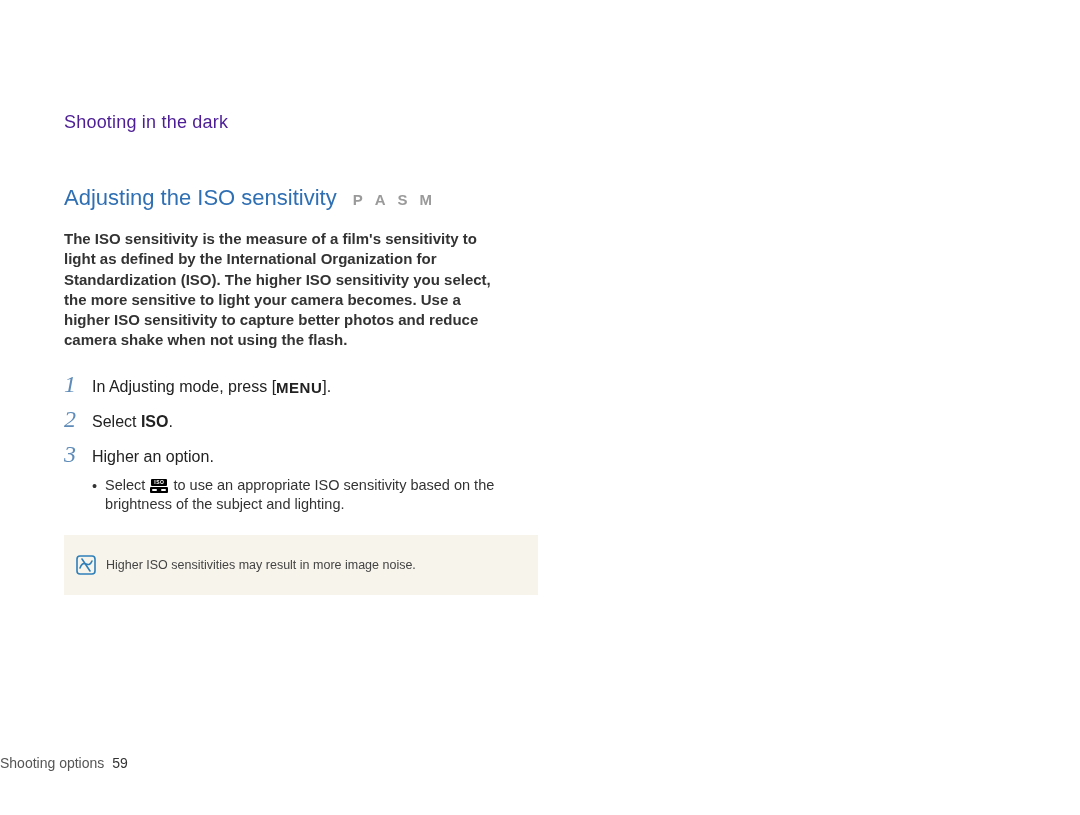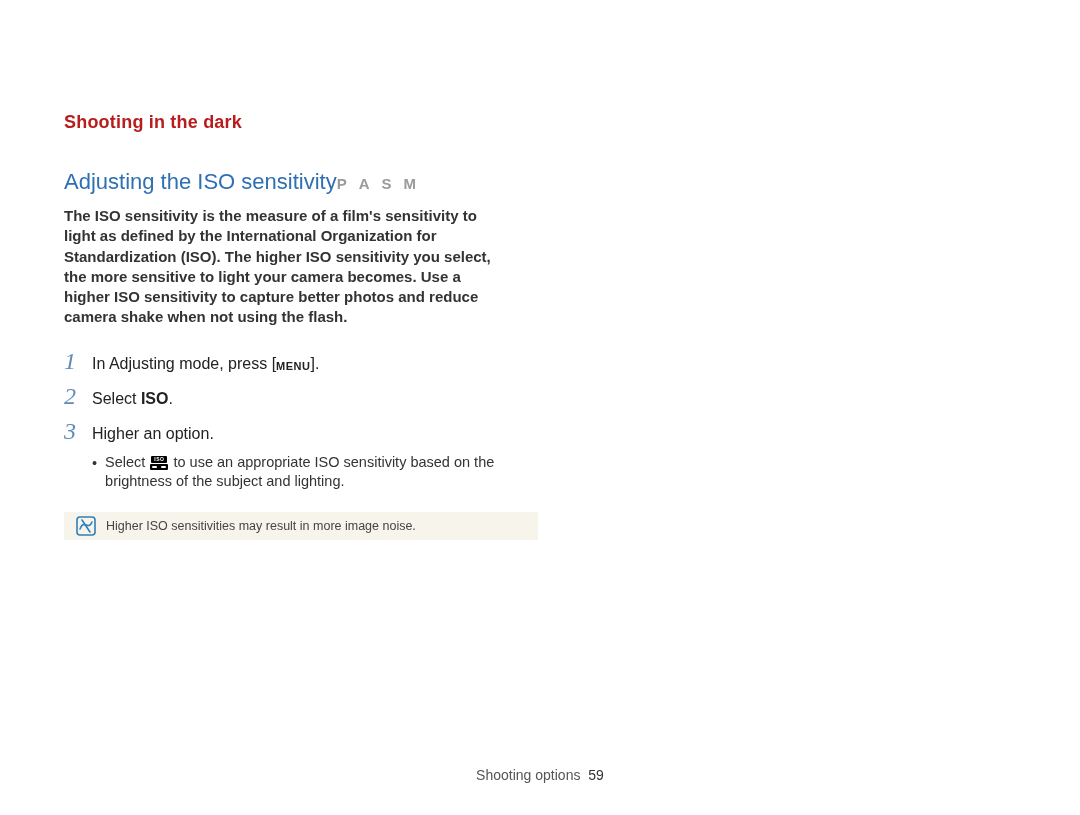--- a/index.html
+++ b/index.html
@@ -11,29 +11,30 @@
       font-weight: 300;
       color: #222;
       position: relative;
     }
     .page {
       padding: 112px 64px 0 64px;
       width: 560px;
     }
     .breadcrumb {
       font-size: 18px;
-      color: #b91c1c;
-      font-weight: 700;
+      color: #4c1d95;
+      font-weight: 400;
       letter-spacing: 0.2px;
-      margin-bottom: 36px;
+      margin-bottom: 52px;
     }
     .heading-row {
       display: flex;
       align-items: baseline;
-      margin-bottom: 11px;
+      gap: 16px;
+      margin-bottom: 18px;
     }
     .heading {
       font-size: 22px;
       color: #2f6fb3;
       font-weight: 400;
     }
     .mode-badges {
       display: flex;
       gap: 10px;
       font-size: 15px;
@@ -68,21 +69,21 @@
     }
     .step-text {
       font-size: 16px;
       color: #222;
       font-weight: 400;
     }
     .step-text .strong { font-weight: 700; }
     .menu-badge {
       display: inline-block;
       font-weight: 800;
-      font-size: 11px;
+      font-size: 15px;
       letter-spacing: 0.5px;
       vertical-align: -1px;
     }
     .sub-bullet {
       display: flex;
       gap: 8px;
       margin: 8px 0 0 28px;
       font-size: 14.5px;
       color: #333;
       font-weight: 300;
@@ -128,41 +129,41 @@
       background: #fff;
       border-radius: 1px;
     }
     .iso-auto-icon .bot::before { left: 2px; top: 2px; }
     .iso-auto-icon .bot::after { right: 2px; top: 2px; }
     .note-box {
       display: flex;
       align-items: center;
       gap: 10px;
       background: #f7f4ec;
-      padding: 4px 12px;
+      padding: 20px 12px;
       margin-top: 20px;
       width: 474px;
     }
     .note-icon {
       flex: 0 0 auto;
       width: 20px;
       height: 20px;
     }
     .note-icon svg { display: block; }
     .note-text {
       font-size: 12.5px;
       color: #444;
       font-weight: 300;
     }
     .footer {
       position: absolute;
-      bottom: 32px;
+      bottom: 44px;
       left: 0;
       width: 100%;
-      text-align: center;
+      text-align: left;
       font-size: 14px;
       color: #555;
       font-weight: 300;
     }
     .footer .pnum { font-weight: 400; color: #333; margin-left: 4px; }
   </style>
 </head>
 <body>
 
 <div class="page">

